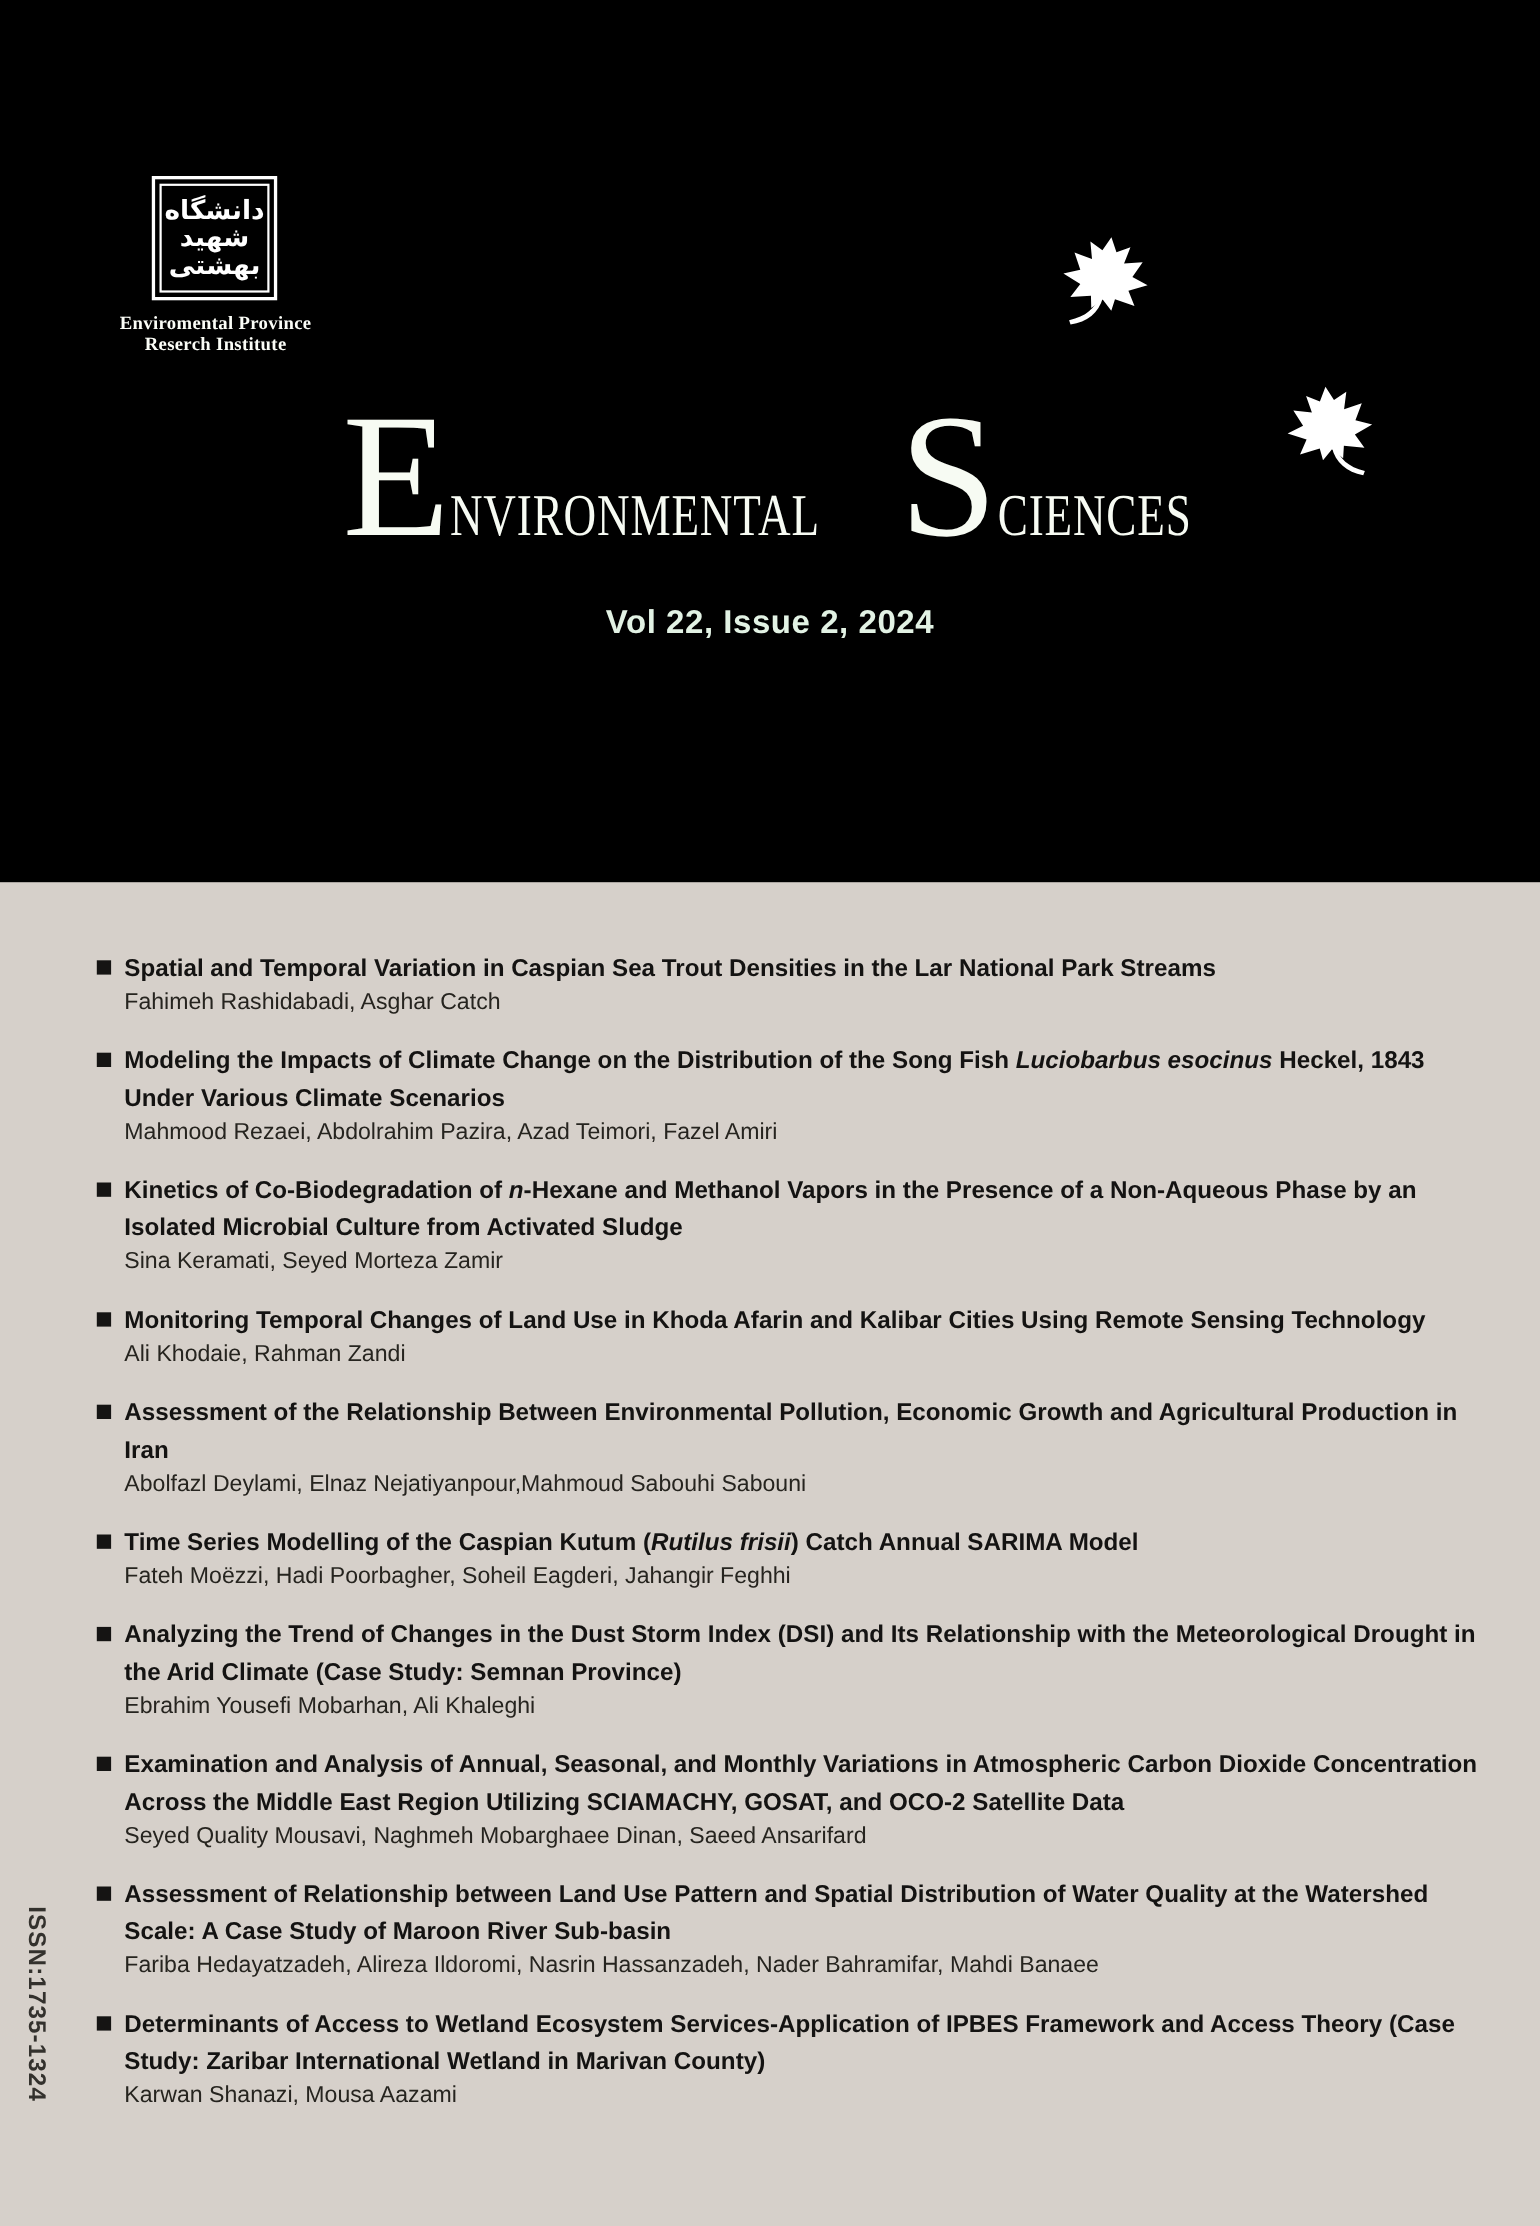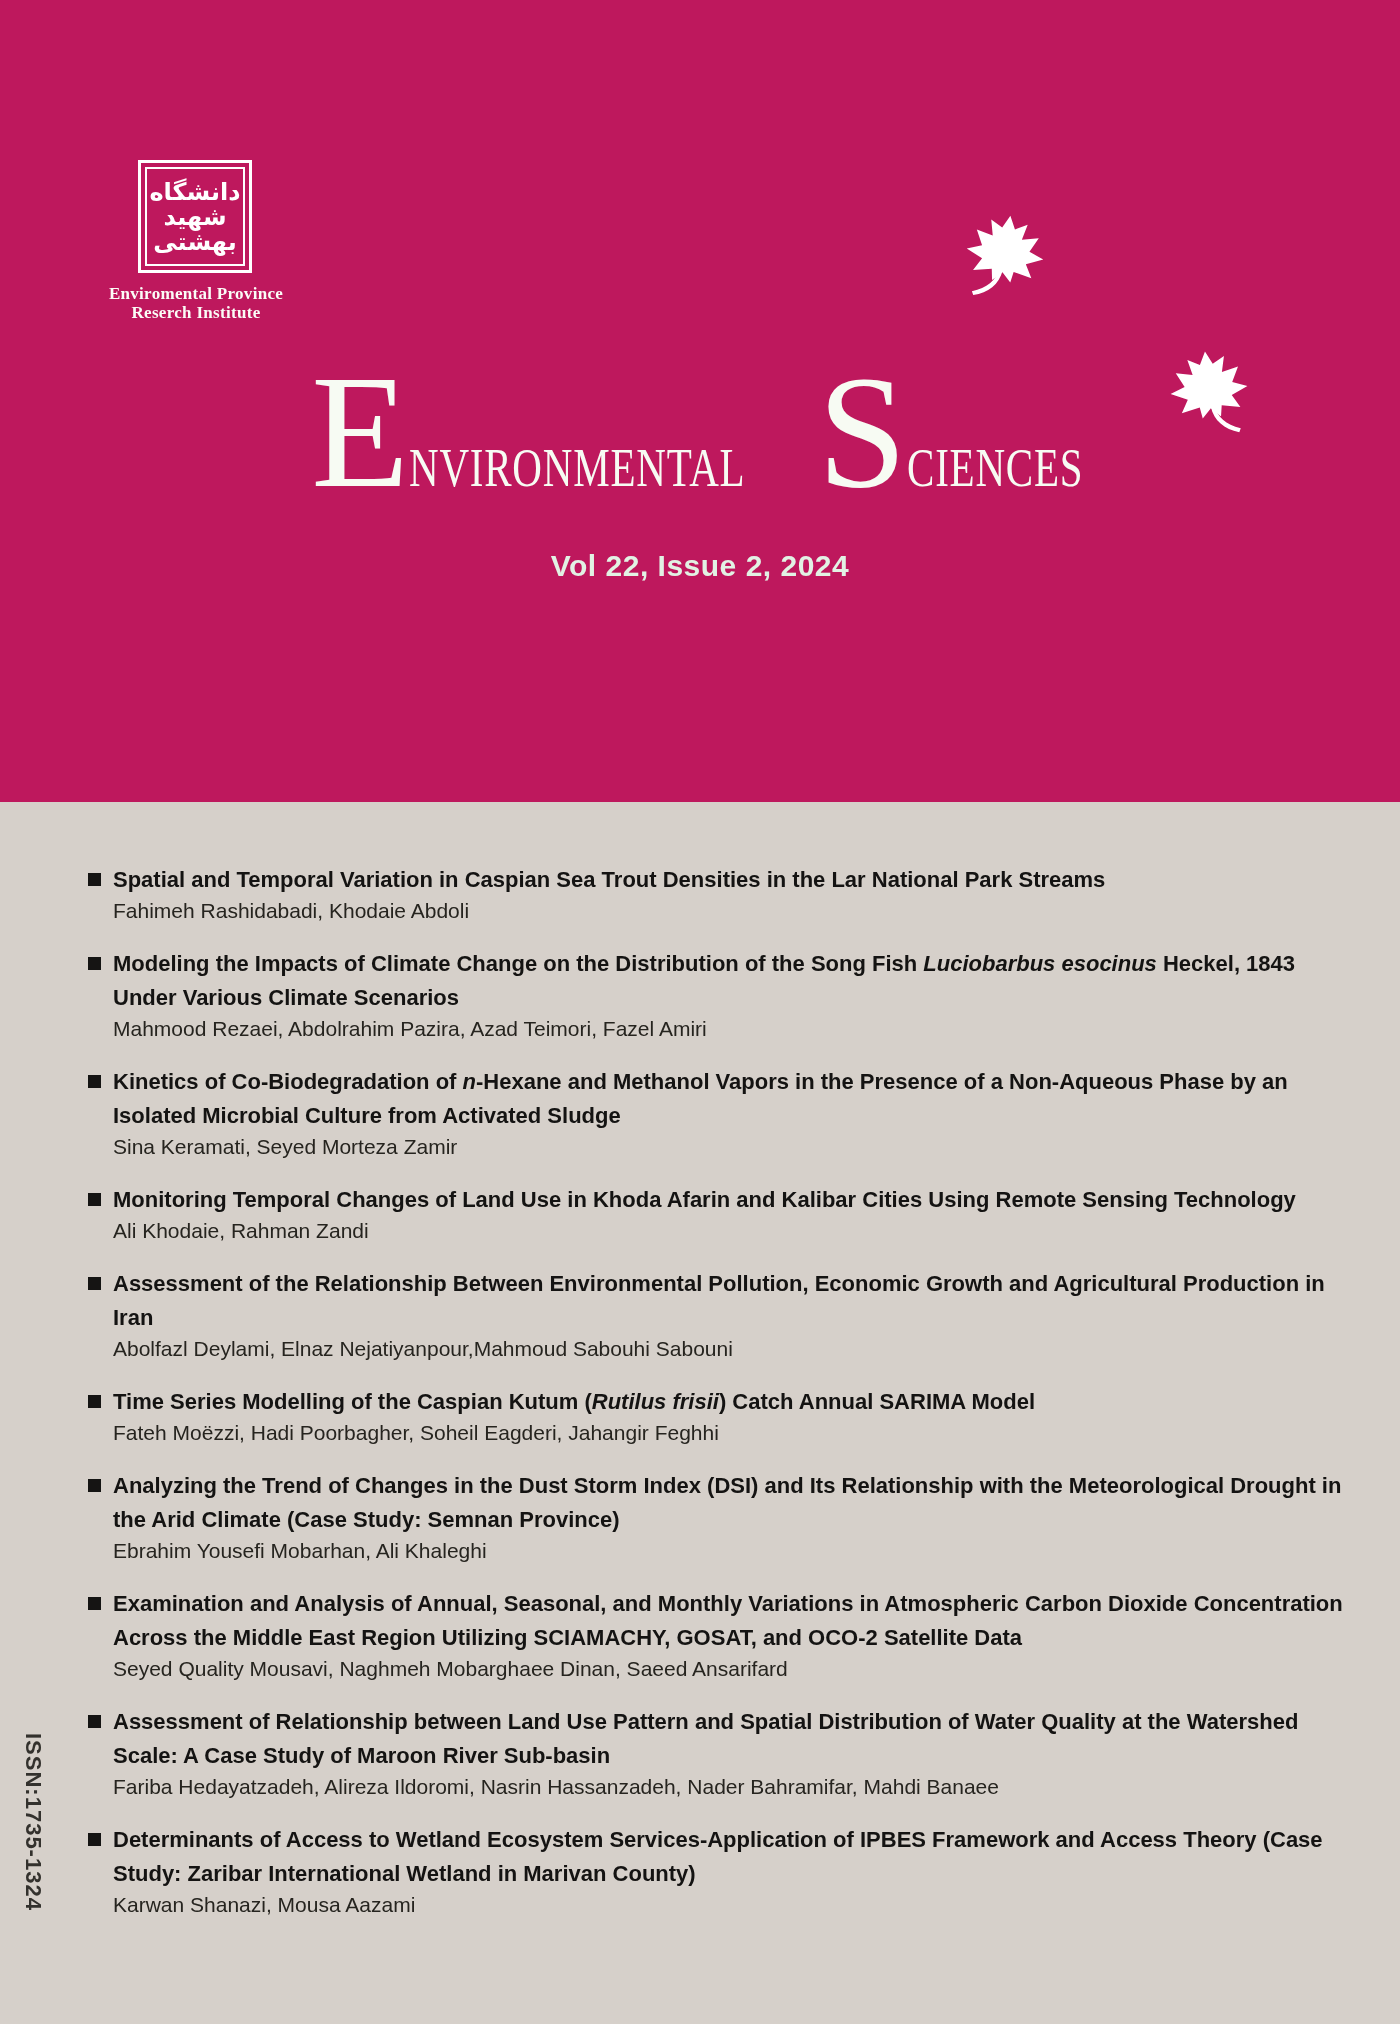--- a/index.html
+++ b/index.html
@@ -8,21 +8,21 @@
     width:1400px;height:2024px;
     margin:0 auto;
     background:#d6d0ca;
     overflow:hidden;
     font-family:"Liberation Sans","DejaVu Sans",sans-serif;
   }
 
   
   .header{
     position:absolute;left:0;top:0;width:1400px;height:802px;
-    background:#be185d;
+    background:#000000;
   }
 
   
   .logo-box{
     position:absolute;left:138px;top:160px;width:114px;height:113px;
     border:3px solid #fff;padding:4px;box-sizing:border-box;
   }
   .logo-inner{
     width:100%;height:100%;border:2px solid #fff;box-sizing:border-box;
     display:flex;flex-direction:column;align-items:center;justify-content:center;
@@ -127,21 +127,21 @@
     </div>
 
     <div class="issue-line">Vol 22, Issue 2, 2024</div>
   </div>
 
   <div class="toc">
       <div class="entry">
         <span class="bullet"></span>
         <div class="entry-body">
           <div class="entry-title"><span>Spatial and Temporal Variation in Caspian Sea Trout Densities in the Lar National Park Streams</span></div>
-          <div class="entry-authors">Fahimeh Rashidabadi, Khodaie Abdoli</div>
+          <div class="entry-authors">Fahimeh Rashidabadi, Asghar Catch</div>
         </div>
       </div>
       <div class="entry">
         <span class="bullet"></span>
         <div class="entry-body">
           <div class="entry-title"><span>Modeling the Impacts of Climate Change on the Distribution of the Song Fish </span><span class="it">Luciobarbus esocinus</span><span> Heckel, 1843 Under Various Climate Scenarios</span></div>
           <div class="entry-authors">Mahmood Rezaei, Abdolrahim Pazira, Azad Teimori, Fazel Amiri</div>
         </div>
       </div>
       <div class="entry">

